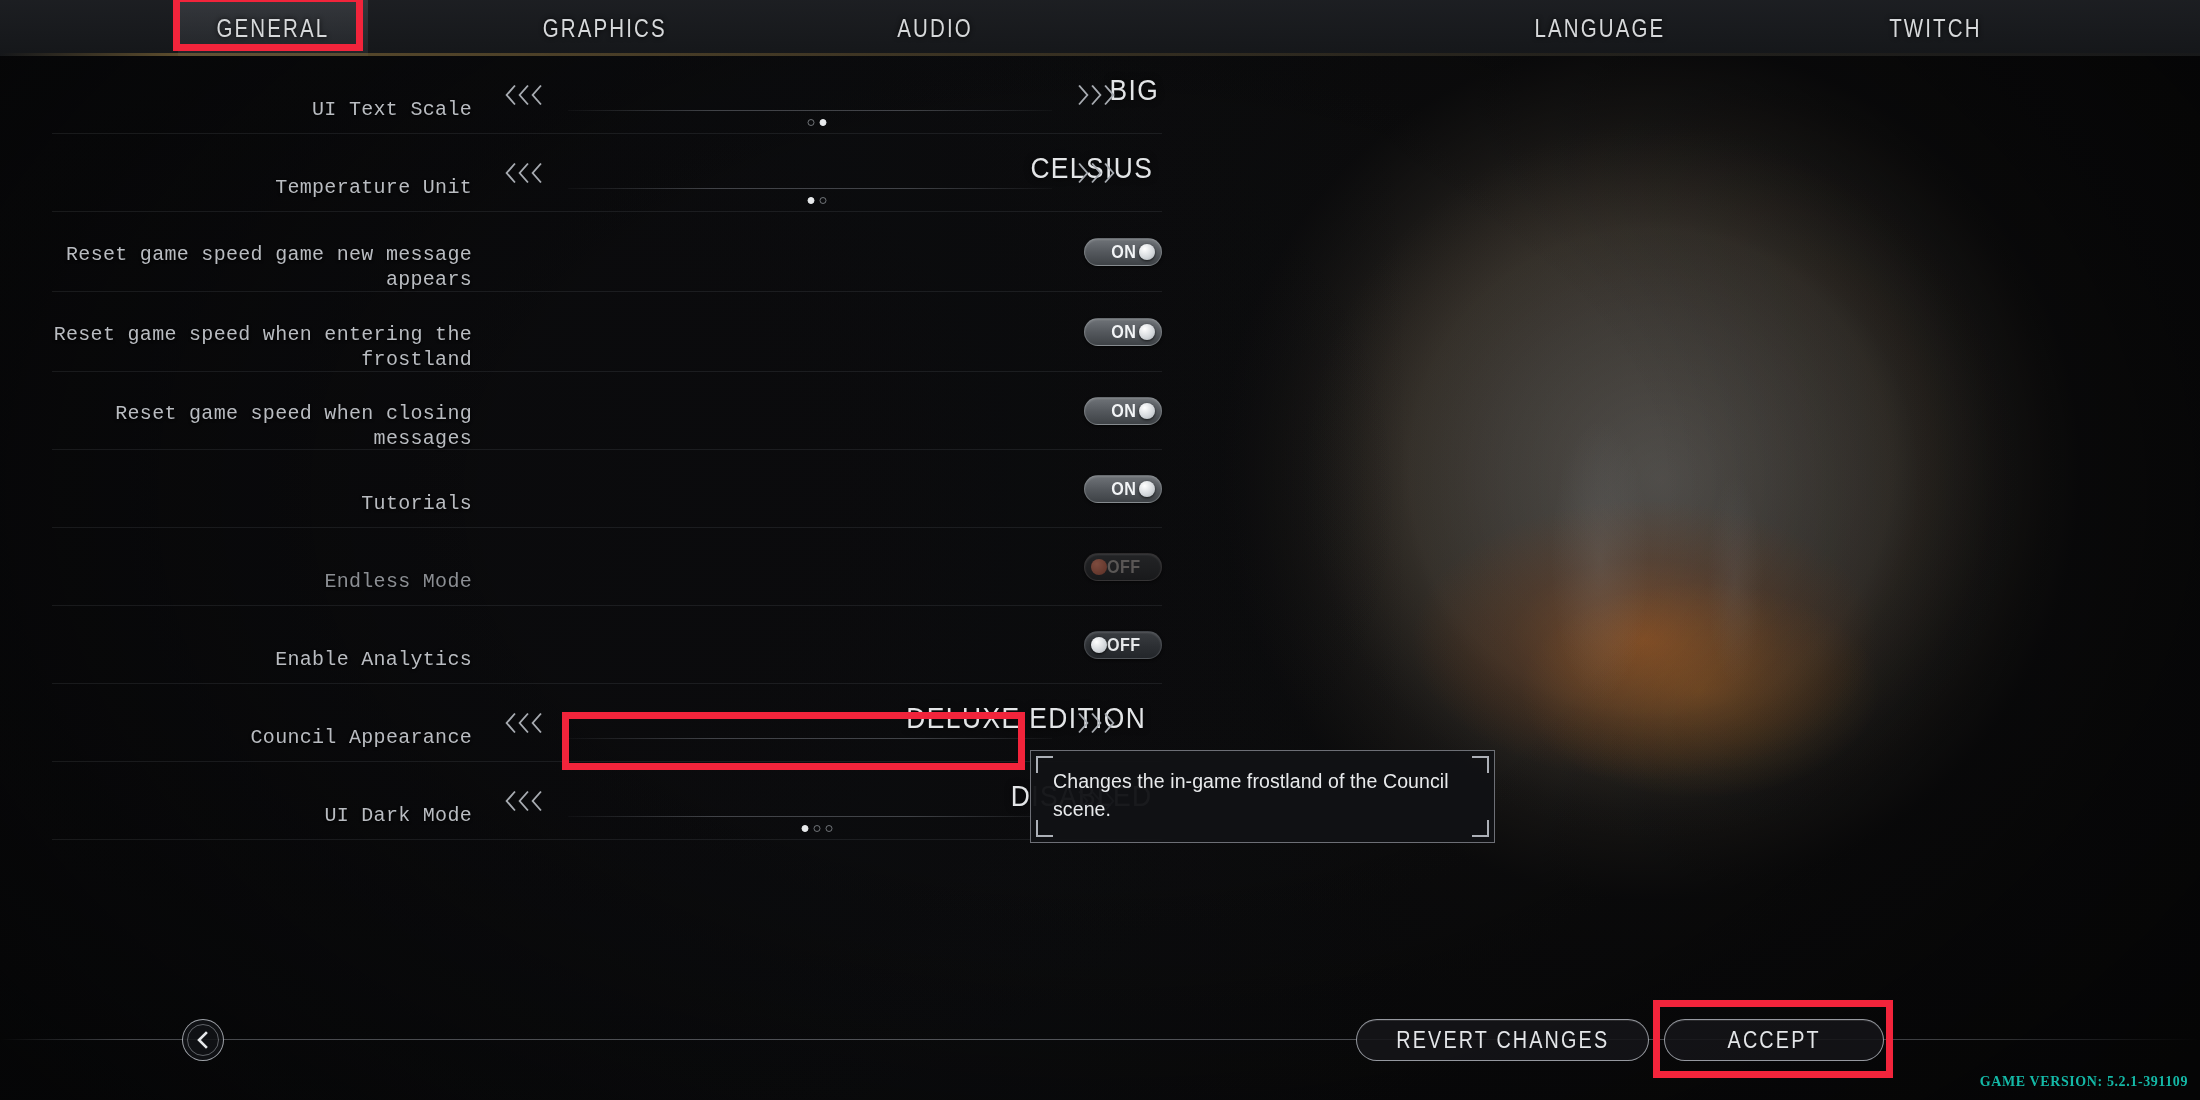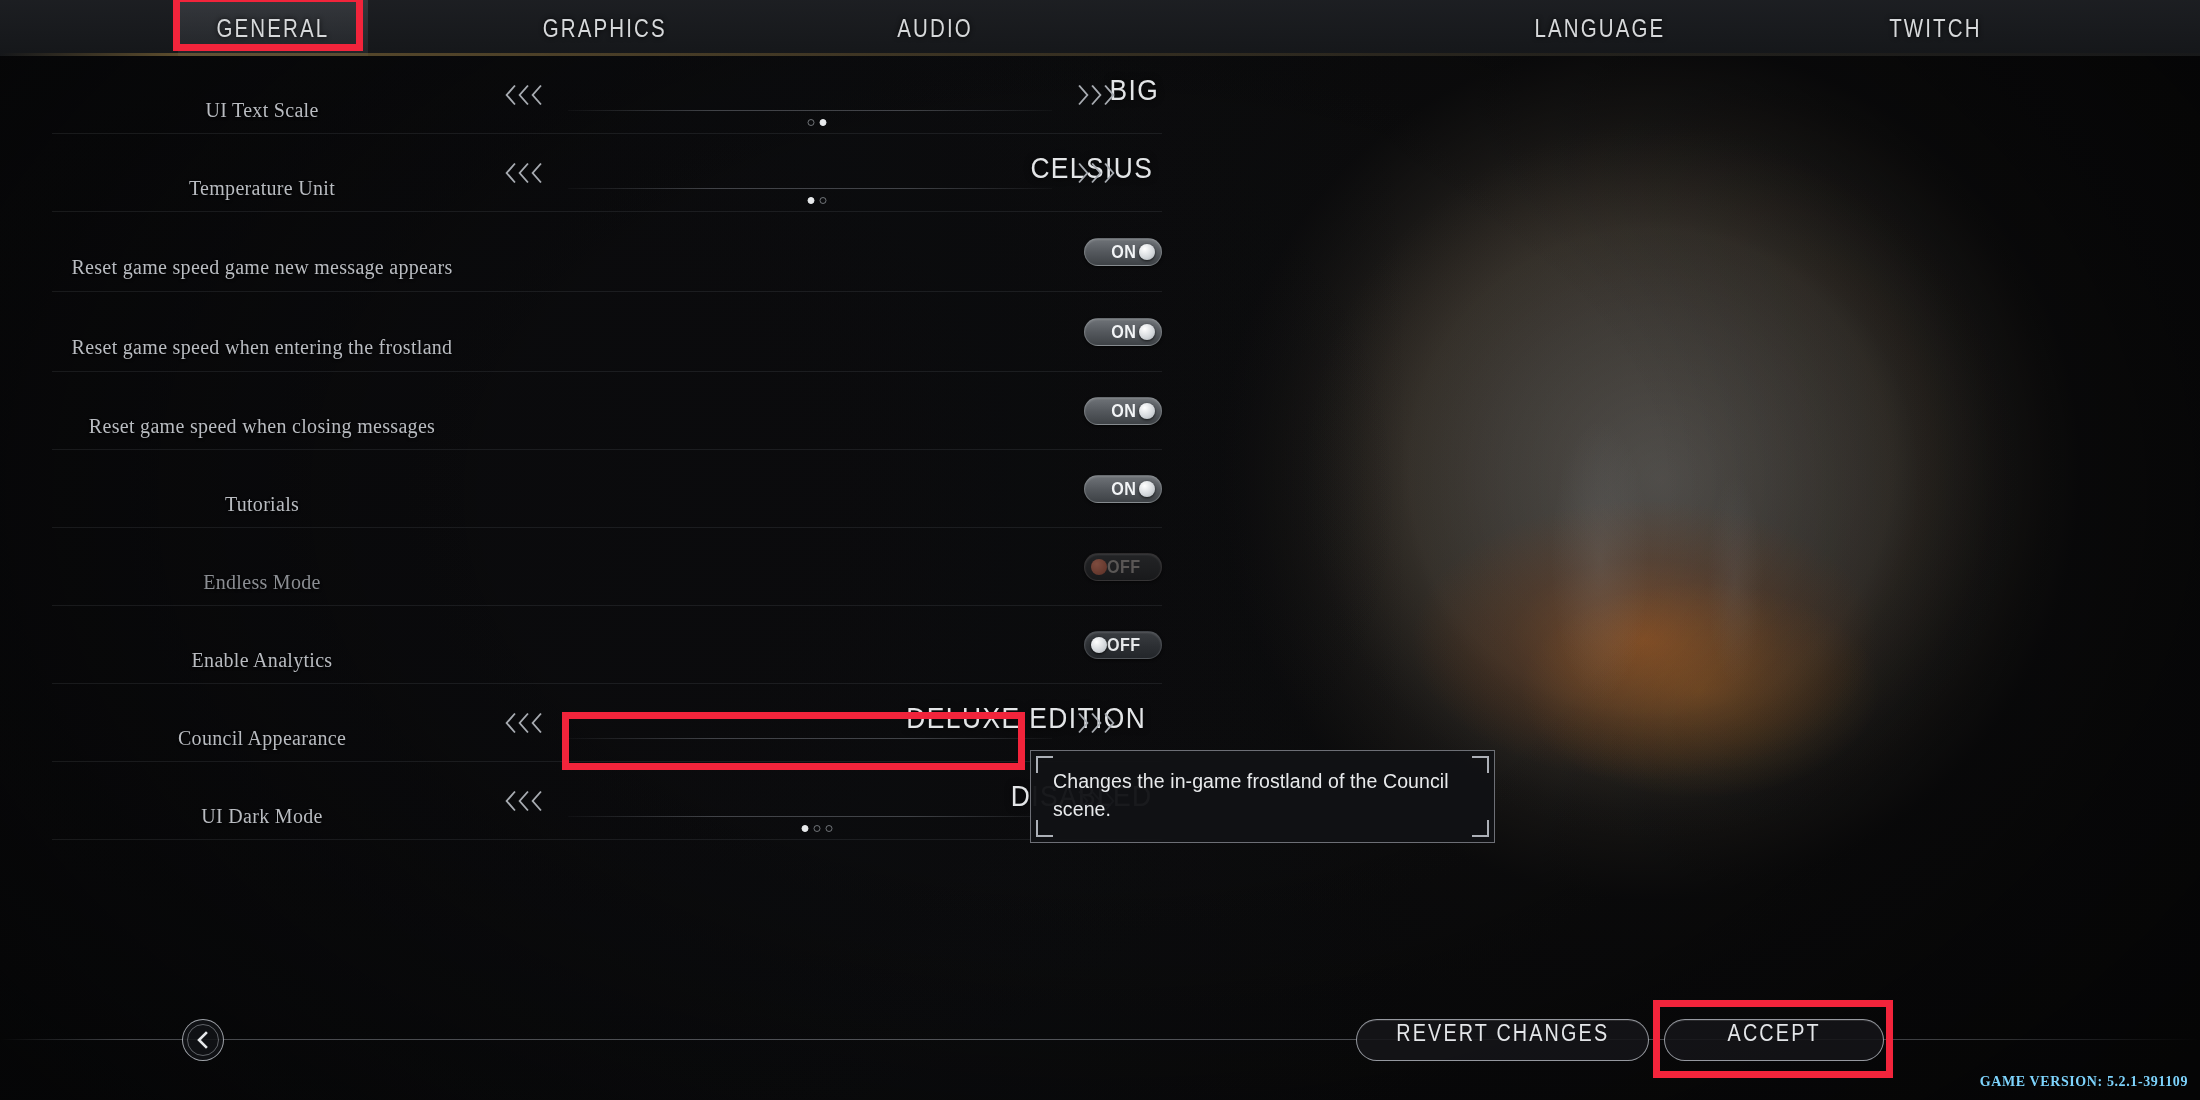--- a/index.html
+++ b/index.html
@@ -63,22 +63,22 @@
   
   #settings{
     position:absolute; left:0; top:56px; width:1660px; z-index:10;
   }
   .row{
     position:relative; height:78px; display:flex; align-items:center;
     border-bottom:1px solid rgba(150,155,165,0.13);
     margin:0 52px 0 52px; width:1110px;
   }
   .row .label{
-    width:420px; text-align:center; padding-right:0;
-    font-family:Liberation Serif, serif;
+    width:420px; text-align:right; padding-right:0;
+    font-family:Liberation Mono, monospace;
     font-size:20px; color:#b9bcc1; line-height:1.22;
     letter-spacing:0.3px; text-shadow:0 1px 3px rgba(0,0,0,0.9);margin-top:32px;
   }
   .row.dim .label{ color:#8b8e93; }
   .ctrl{
     position:relative; flex:1; height:100%;
     display:flex; align-items:center; justify-content:flex-end;
   }
   .arrow{
     position:absolute; top:50%; transform:translateY(-50%);
@@ -173,34 +173,34 @@
     display:flex; align-items:center; justify-content:center;
   }
   #back-btn::before{
     content:""; position:absolute; left:4px; top:4px; right:4px; bottom:4px;
     border-radius:50%; border:1px solid rgba(205,210,218,0.42);
   }
   .pill{
     position:absolute; top:1019px; height:42px; border-radius:21px;
     border:1px solid rgba(205,210,218,0.70);
     background:rgba(20,21,24,0.88); cursor:pointer; z-index:14;
-    display:flex; justify-content:center;
+    display:flex; align-items:center; justify-content:center;
     box-shadow:inset 0 1px 0 rgba(255,255,255,0.10);
   }
   .pill span{
     font-family:"Liberation Sans Narrow","Liberation Sans", sans-serif;
     font-size:23px; letter-spacing:2.5px; color:#e4e6e9; transform:scaleX(0.86);
     white-space:nowrap;
   }
   #revert-btn{ left:1356px; width:293px; }
   #accept-btn{ left:1664px; width:220px; }
   #game-version{
     position:absolute; right:12px; top:1074px; z-index:14;
     font-family:"Liberation Serif","DejaVu Serif", serif;
-    font-size:14px; letter-spacing:0.6px; color:#7dd3fc; font-weight:bold;
+    font-size:14px; letter-spacing:0.6px; color:#14b8a6; font-weight:bold;
   }
 
   
   .annot{ position:absolute; border:7px solid #f2243b; z-index:40; pointer-events:none; }
   #annot-tab{ left:173px; top:-5px; width:190px; height:56px; }
   #annot-council{ left:562px; top:712px; width:463px; height:58px; }
   #annot-accept{ left:1653px; top:1000px; width:240px; height:78px; }
 </style>
 </head>
 <body>

